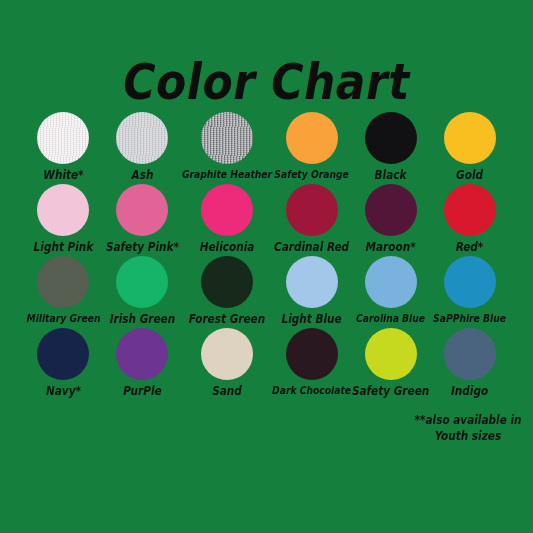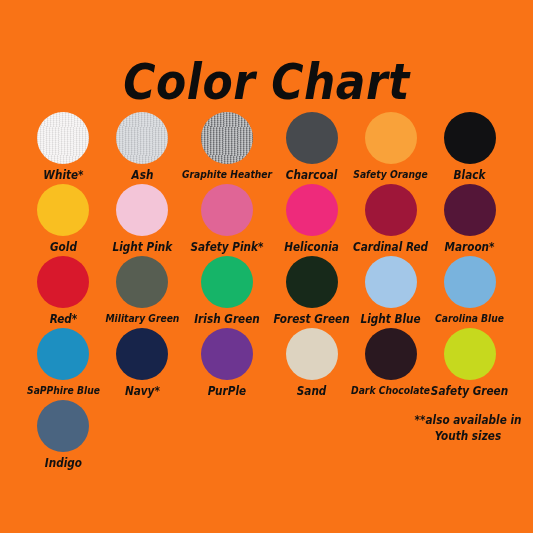--- a/index.html
+++ b/index.html
@@ -12,21 +12,21 @@
     height: 533px;
     overflow: hidden;
     font-family: "DejaVu Sans", sans-serif;
     -webkit-font-smoothing: antialiased;
   }
 
   #chart-root {
     position: relative;
     width: 533px;
     height: 533px;
-    background: #f97316;
+    background: #15803d;
     box-sizing: border-box;
   }
 
   
   .title {
     position: absolute;
     top: 54px;
     left: 0;
     width: 533px;
     text-align: center;
@@ -139,24 +139,20 @@
       </div>
       <div class="cell">
         <div class="swatch heather heather-soft" style="background-color: rgb(211, 214, 218);"></div>
         <div class="label">Ash</div>
       </div>
       <div class="cell">
         <div class="swatch heather" style="background-color: rgb(139, 142, 146);"></div>
         <div class="label wide">Graphite Heather</div>
       </div>
       <div class="cell">
-        <div class="swatch" style="background-color: rgb(71, 74, 78);"></div>
-        <div class="label">Charcoal</div>
-      </div>
-      <div class="cell">
         <div class="swatch" style="background-color: rgb(249, 162, 58);"></div>
         <div class="label wide">Safety Orange</div>
       </div>
       <div class="cell">
         <div class="swatch" style="background-color: rgb(17, 17, 19);"></div>
         <div class="label">Black</div>
       </div>
       <div class="cell">
         <div class="swatch" style="background-color: rgb(249, 191, 33);"></div>
         <div class="label">Gold</div>

